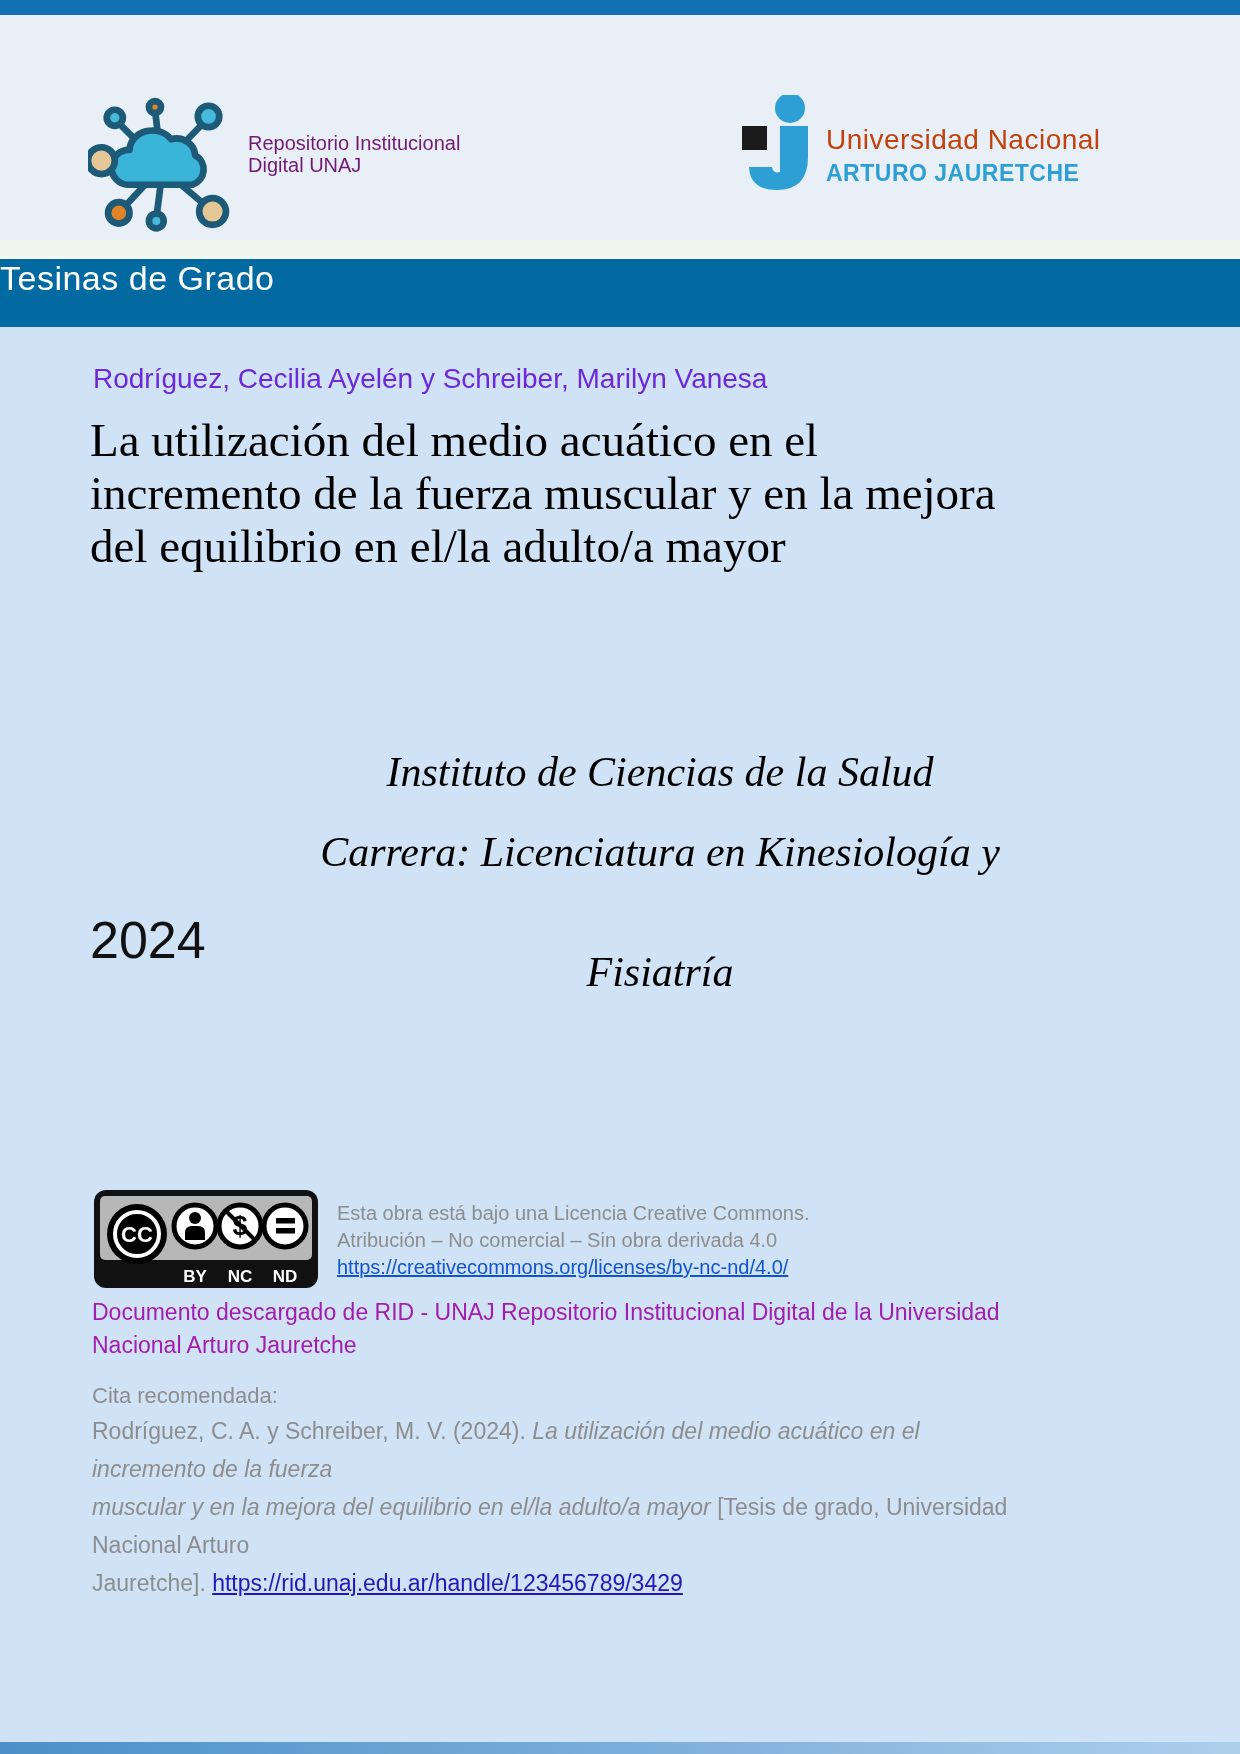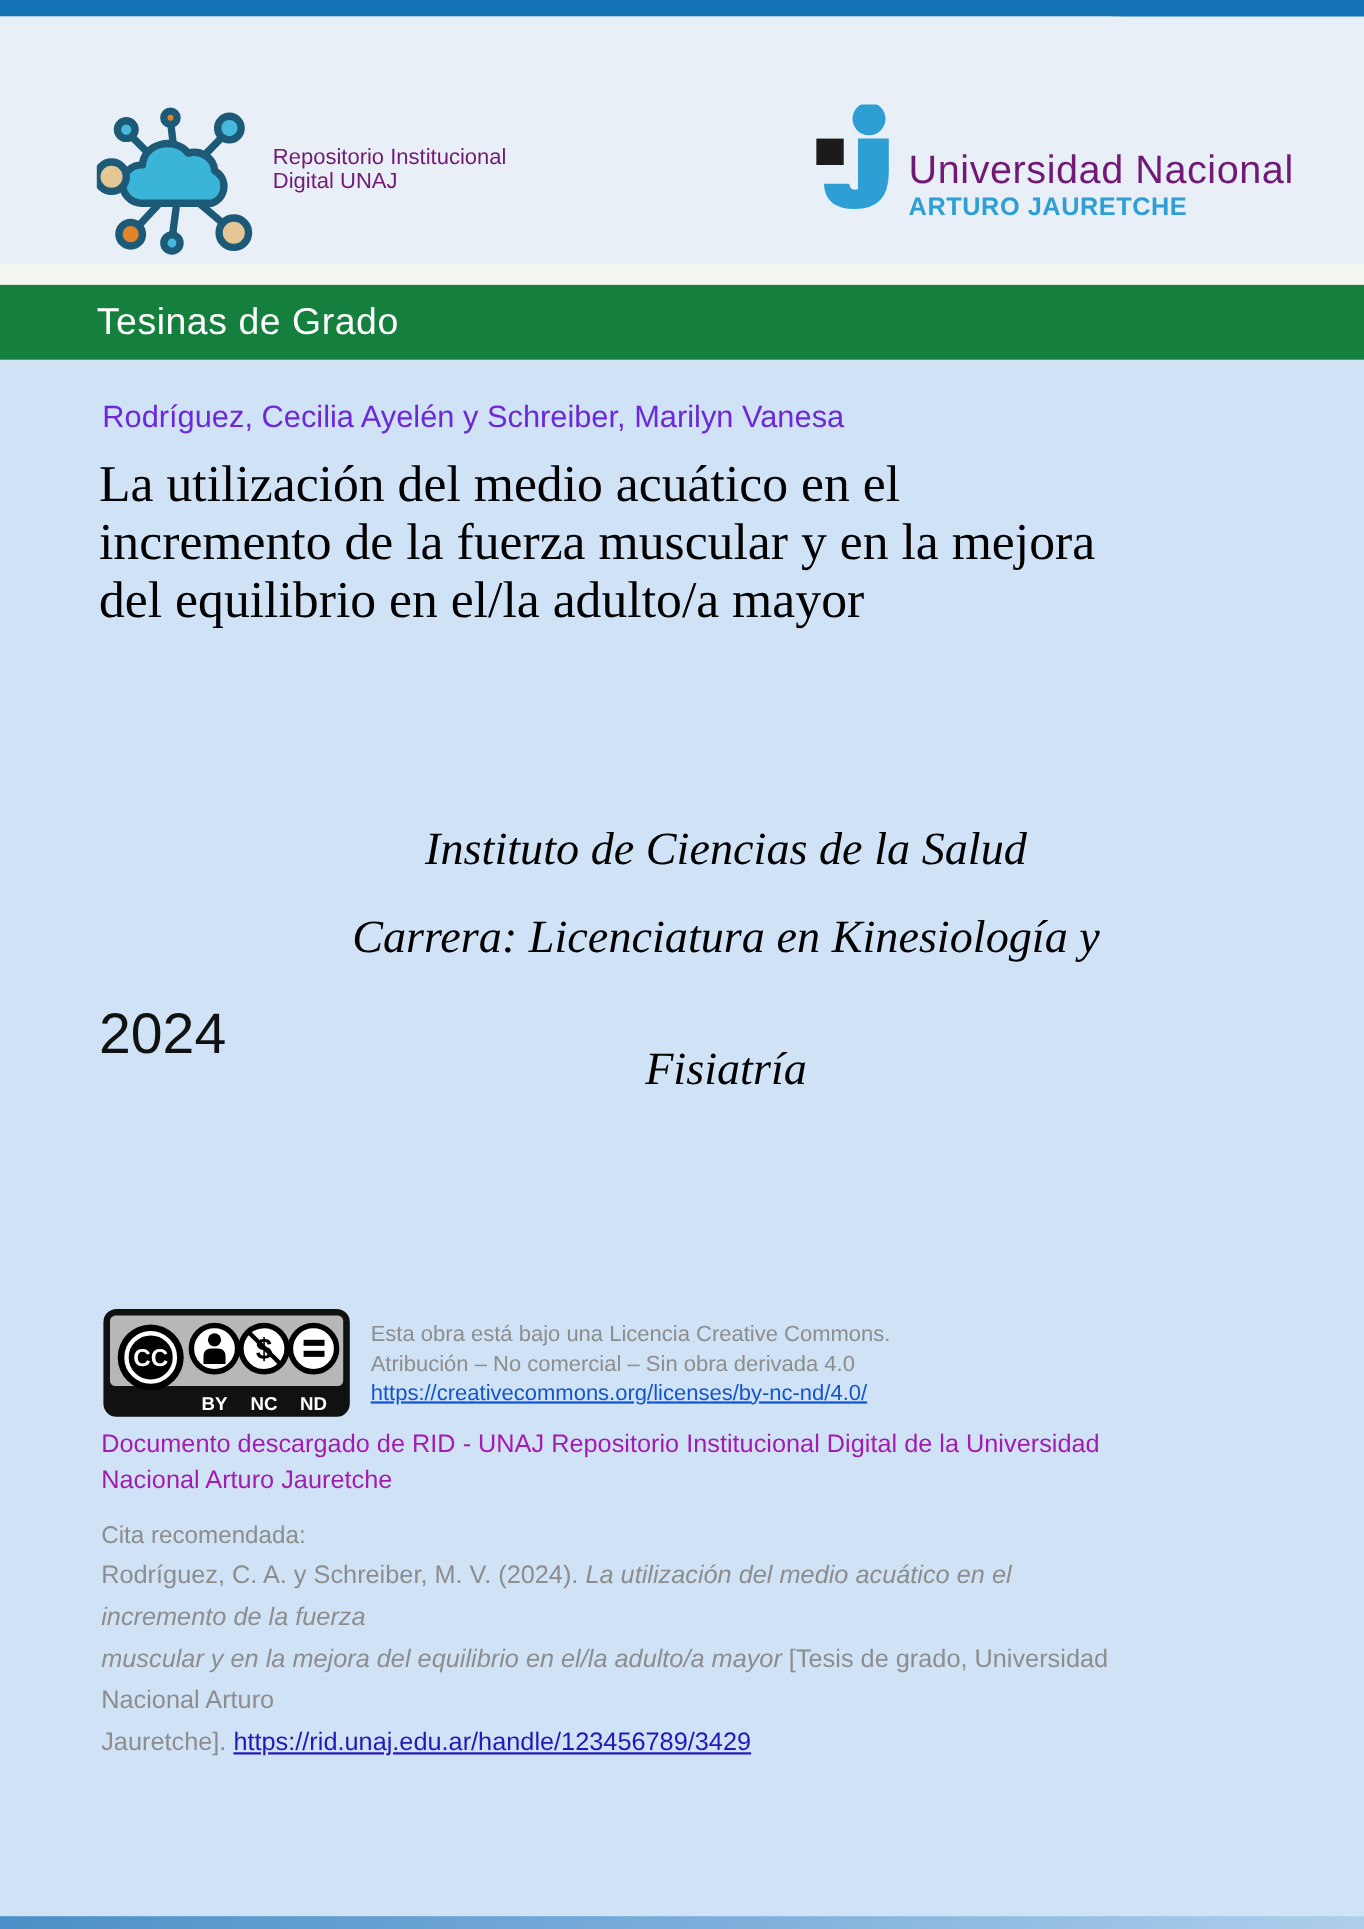--- a/index.html
+++ b/index.html
@@ -3,34 +3,34 @@
 <meta charset="utf-8">
 <style>
   html,body{margin:0;padding:0;background:#d0e2f6;}
   .page{position:relative;width:1240px;height:1754px;overflow:hidden;background:#d0e2f6;
         font-family:"Liberation Sans", sans-serif;}
   
   .topbar{position:absolute;left:0;top:0;width:100%;height:15px;background:#1371b4;}
   .topbar-corner{position:absolute;top:0;right:0;width:230px;height:47px;}
   .header{position:absolute;left:0;top:15px;width:100%;height:225px;background:#e9eff7;}
   .pale-strip{position:absolute;left:0;top:240px;width:100%;height:19px;background:#f2f6ee;}
-  .banner{position:absolute;left:0;top:259px;width:100%;height:68px;background:#15803d;
-          display:flex;align-items:center;box-sizing:border-box;padding-left:88px;}
+  .banner{position:absolute;left:0;top:259px;width:100%;height:68px;background:#0369a1;
+          display:flex;align-items:flex-start;box-sizing:border-box;}
   .banner-label{color:#ffffff;font-size:34px;letter-spacing:.5px;}
   
   .rid-logo{position:absolute;left:88px;top:96px;display:flex;}
   .rid-text{margin-left:10px;margin-top:16px;}
   .rid-name{font-size:58px;line-height:58px;color:#17506e;letter-spacing:1px;white-space:nowrap;}
   .rid-name .bold{font-weight:700;}
   .rid-name .light{font-weight:300;}
   .rid-sub{font-size:20px;line-height:22px;color:#701a75;margin-top:20px;}
   
   .unaj-logo{position:absolute;left:742px;top:95px;display:flex;}
   .unaj-text{margin-left:14px;margin-top:30px;}
-  .unaj-line1{font-size:36px;line-height:30px;color:#701a75;letter-spacing:.5px;white-space:nowrap;margin-top:14px;}
+  .unaj-line1{font-size:28px;line-height:30px;color:#c2410c;letter-spacing:.5px;white-space:nowrap;}
   .unaj-line2{font-size:23px;line-height:36px;color:#2e9fd4;font-weight:700;letter-spacing:.5px;white-space:nowrap;}
   
   .authors{position:absolute;left:93px;top:360px;font-size:28px;line-height:38px;color:#6d28d9;}
   .doc-title{position:absolute;left:90px;top:414px;width:1080px;
              font-family:"Liberation Serif", serif;font-size:47px;line-height:53px;color:#000;}
   .center-block{position:absolute;left:240px;width:840px;text-align:center;
                 font-family:"Liberation Serif", serif;font-style:italic;font-size:42px;line-height:48px;color:#000;}
   .institute{top:748px;}
   .career1{top:828px;}
   .career2{top:948px;}

